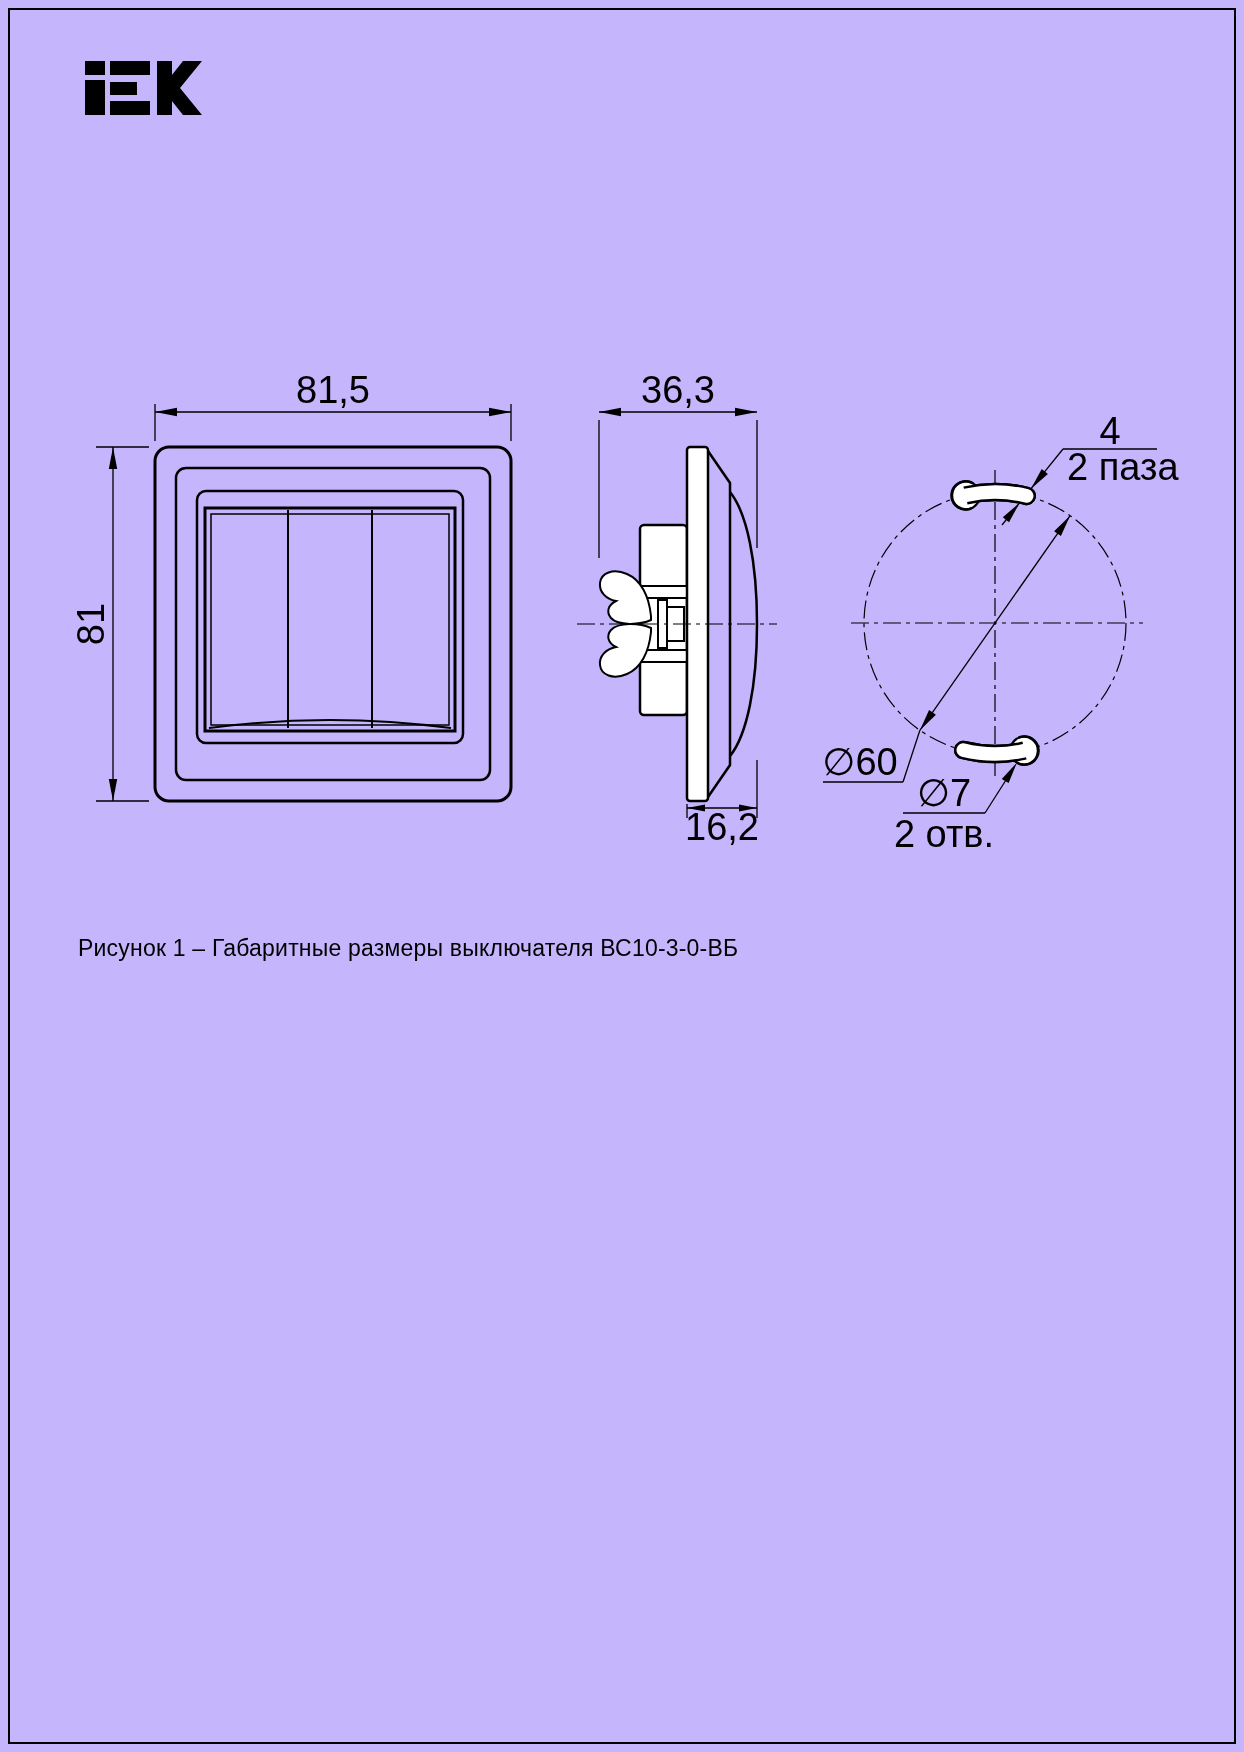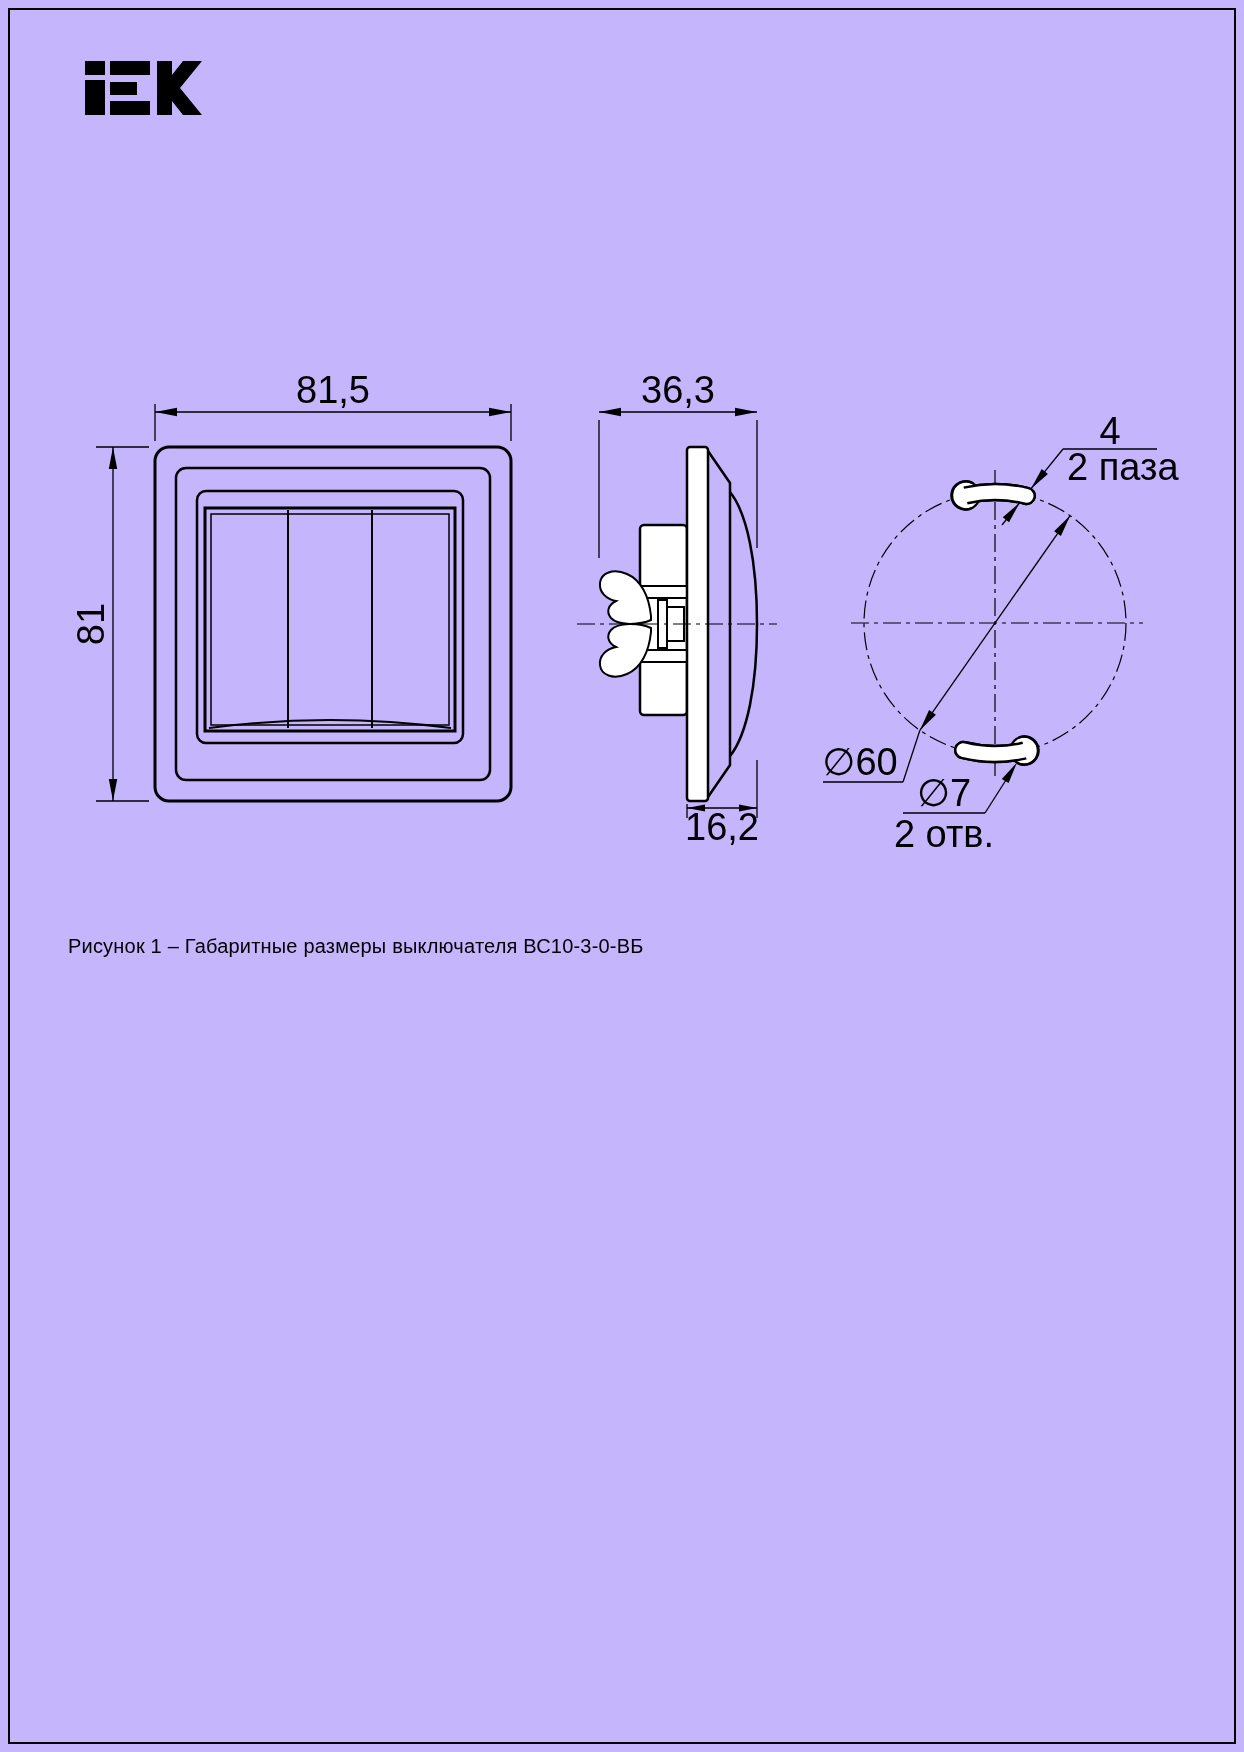--- a/index.html
+++ b/index.html
@@ -6,22 +6,22 @@
   .page{
     position:relative;width:1244px;height:1752px;background:#c4b5fd;
     font-family:"Liberation Sans",sans-serif;overflow:hidden;margin:0 auto;text-align:center;
   }
   .border-frame{
     position:absolute;left:8px;top:8px;right:8px;bottom:8px;
     border:2px solid #000;pointer-events:none;
   }
   svg.drawing{position:absolute;left:0;top:0;}
   .caption{
-    position:absolute;left:68px;top:935px;
-    font-size:20px;color:#000;letter-spacing:0.2px;white-space:nowrap;
+    position:absolute;left:78px;top:935px;
+    font-size:23px;color:#000;letter-spacing:0.2px;white-space:nowrap;
   }
   
   .lw3{stroke:#000;stroke-width:3;fill:none;}
   .lw25{stroke:#000;stroke-width:2.5;fill:none;}
   .lw2{stroke:#000;stroke-width:2;fill:none;}
   .lw15{stroke:#000;stroke-width:1.5;fill:none;}
   .thin{stroke:#000;stroke-width:1.3;fill:none;}
   .cl{stroke:#000;stroke-width:1.2;fill:none;stroke-dasharray:18 5 4 5;}
   .wfill{fill:#ffffff;}
   .nfill{fill:none;}

